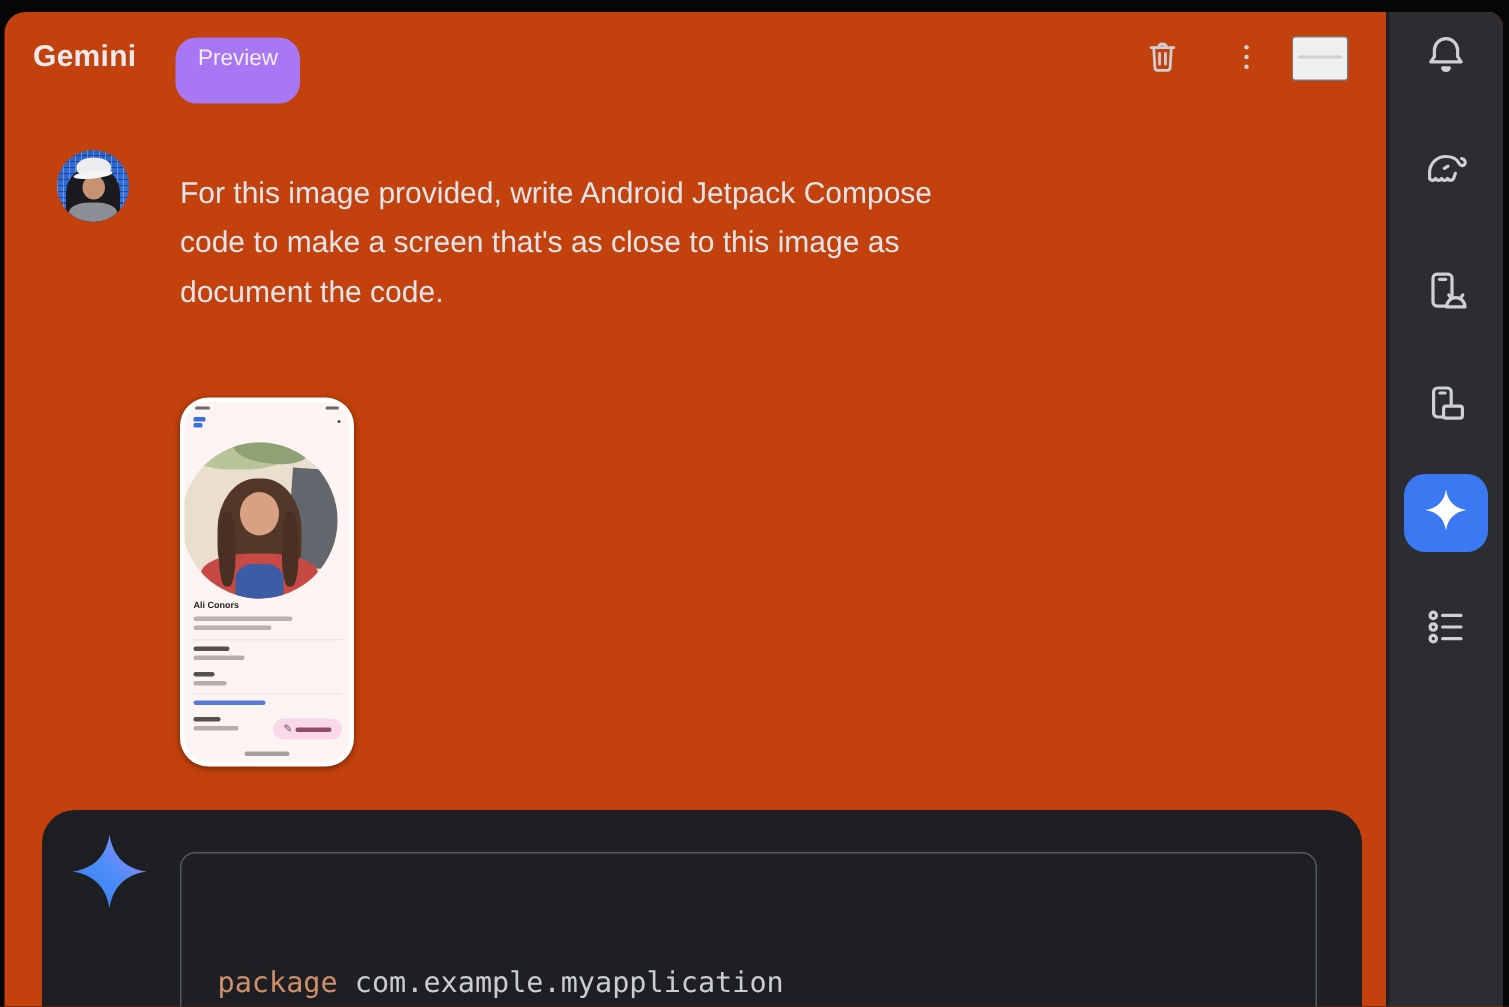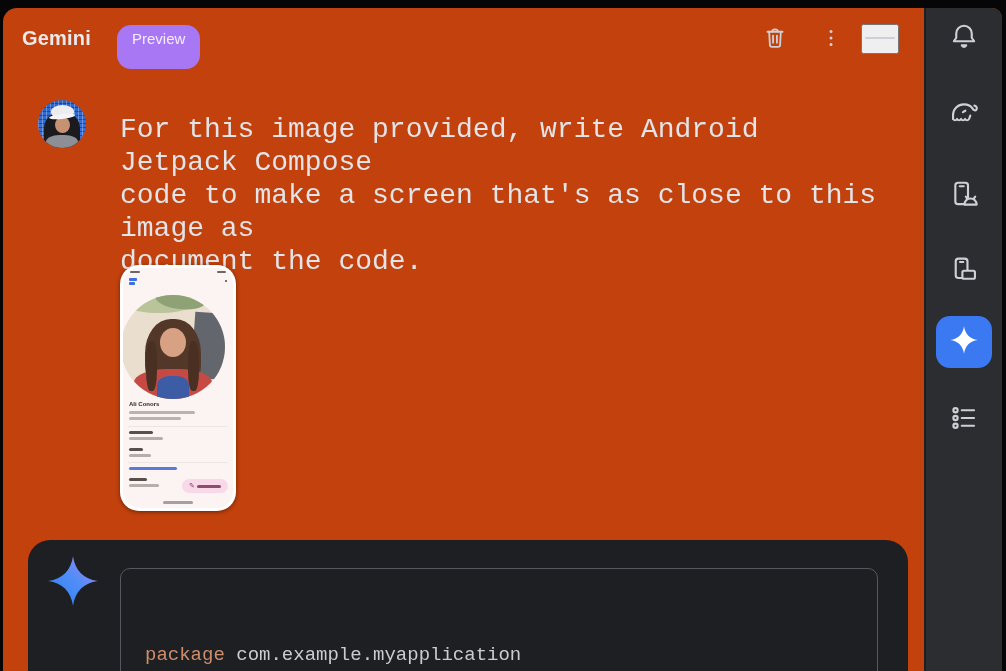--- a/index.html
+++ b/index.html
@@ -38,21 +38,21 @@
   .avatar .cap  { position:absolute; left:13px; top:5px; width:23px; height:13px;
                   background:#ededef; border-radius:50% 50% 42% 42%; }
   .avatar .brim { position:absolute; left:11px; top:14px; width:26px; height:5px;
                   background:#f5f5f7; border-radius:50%; transform:rotate(-6deg); }
   .avatar .face { position:absolute; left:17px; top:17px; width:15px; height:16px;
                   background:#c79272; border-radius:50%; }
   .avatar .body { position:absolute; left:8px; top:35px; width:32px; height:16px;
                   background:#8c9096; border-radius:42% 42% 0 0; }
 
   .msg { position:absolute; left:117px; top:105px; width:760px; color:#e2e4e8;
-         font-size:28px; line-height:33px;font-family:Liberation Mono, monospace; }
+         font-size:20px; line-height:33px; }
 
   
   .phone { position:absolute; left:117px; top:257px; width:116px; height:246px;
            background:#ffffff; border-radius:19px; box-shadow:0 1px 4px rgba(0,0,0,.45); }
   .screen { position:absolute; inset:3px; border-radius:16px; background:#fbf4f2; overflow:hidden; }
   .sbar { position:absolute; height:2px; background:#6b6762; border-radius:1px; }
   .appglyph { position:absolute; left:6px; top:10px; width:8px; height:7px; }
   .appglyph div { height:3px; background:#3d6fe0; border-radius:1px; margin-bottom:1px; }
   .appdot { position:absolute; right:6px; top:12px; width:2px; height:2px; background:#4a463f; border-radius:50%; }
   .photo { position:absolute; left:-2px; top:27px; width:104px; height:104px; border-radius:50%;
@@ -86,21 +86,21 @@
              width:30px; height:3px; border-radius:2px; background:#a5a0a0; }
 
   
   .bubble { position:absolute; left:25px; top:532px; width:880px; height:140px;
             background:#1e1f22; border-radius:22px 22px 0 0; }
   .bspark { position:absolute; left:18px; top:14px; width:54px; height:54px; }
   .codeblock { position:absolute; left:92px; top:28px; width:758px; height:120px;
                border:1px solid #55585e; border-radius:10px; background:#1e1f22;
                padding:21px 24px; font-family:"DejaVu Sans Mono", monospace;
                font-size:19px; line-height:26px; white-space:pre; color:#c9ccd1; }
-  .codeline { margin-bottom:33px;font-family:Liberation Mono, monospace; }
+  .codeline { margin-bottom:33px; }
   .kw { color:#cf8e6b; }
 </style>
 </head>
 <body>
 
 <div class="window">
 
   <div class="title">Gemini</div>
   <div class="badge">Preview</div>
 

